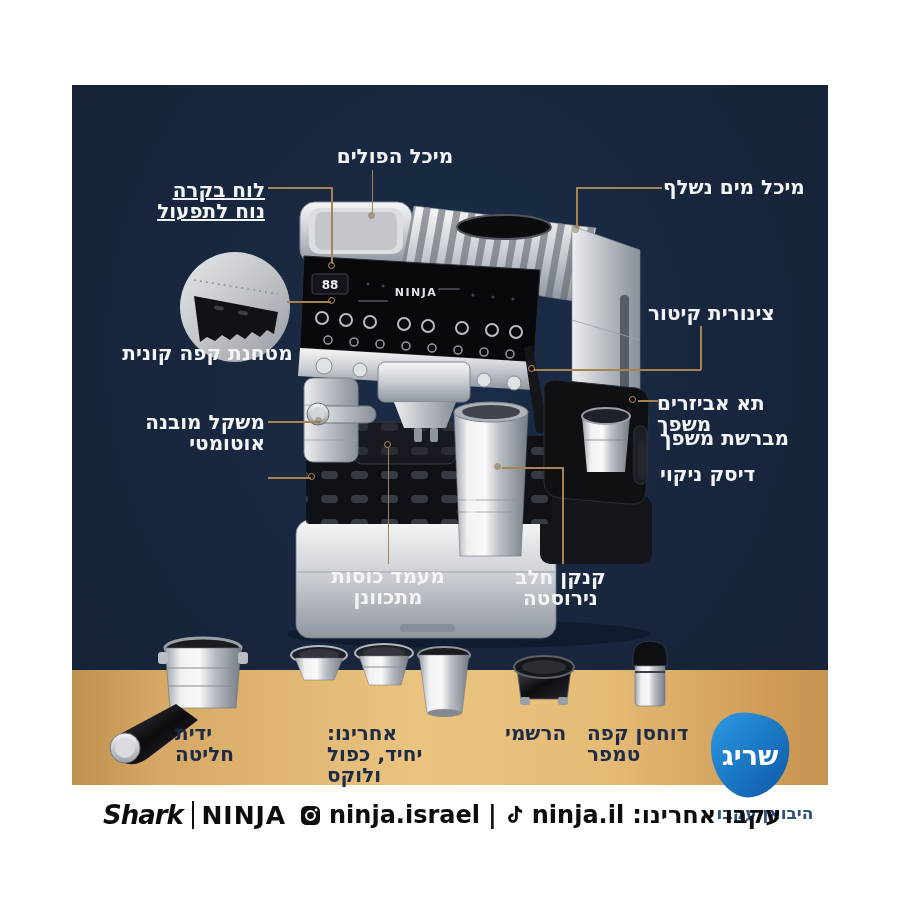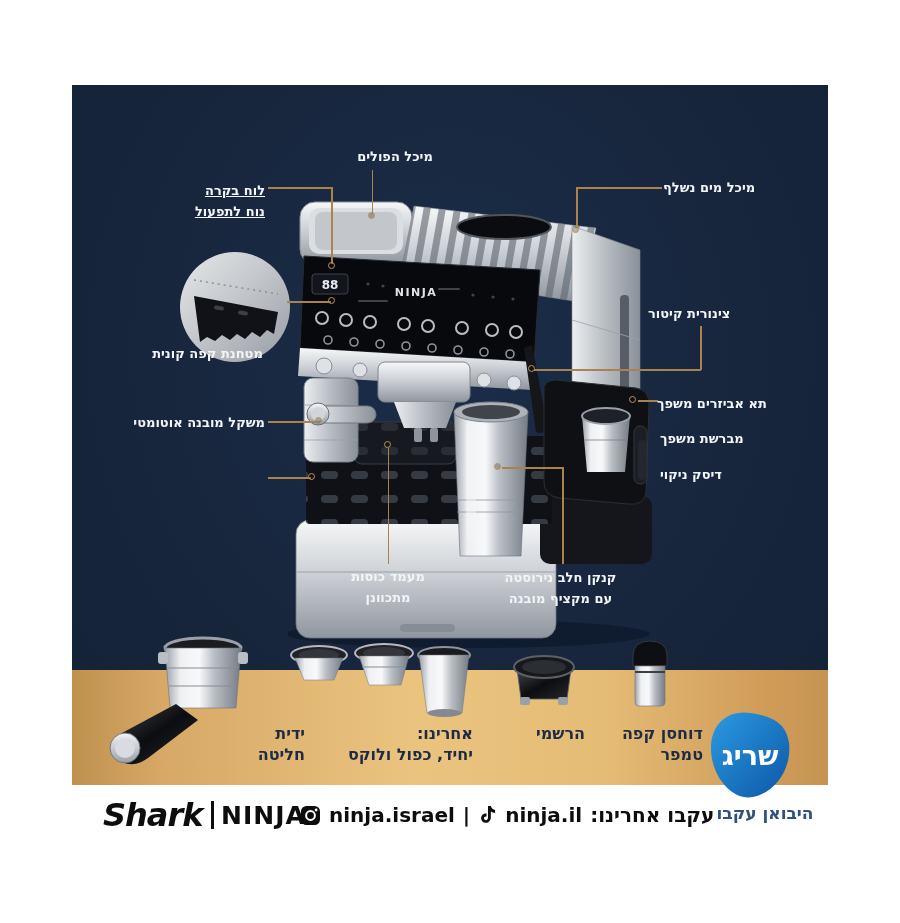--- a/index.html
+++ b/index.html
@@ -6,49 +6,49 @@
   body { width:900px; height:923px; background:#ffffff; font-family:"DejaVu Sans", sans-serif; position:relative; overflow:hidden; }
   .canvas { position:absolute; left:0; top:0; width:900px; height:923px; }
 
   
   .panel { position:absolute; left:72px; top:85px; width:756px; height:700px;
            background: radial-gradient(ellipse at 50% 38%, #1b2d49 0%, #162439 72%, #14213551 100%), #15233a; }
   .gold-band { position:absolute; left:0; top:585px; width:756px; height:115px;
            background: linear-gradient(90deg,#bf914e 0%, #d7a866 12%, #eac47f 45%, #e5bc76 70%, #cf9c58 92%, #c69452 100%); }
 
   
-  .lbl { position:absolute; color:#f2f4f6; font-weight:bold; font-size:13px; line-height:21px; }
+  .lbl { position:absolute; color:#f2f4f6; font-weight:bold; font-size:20px; line-height:21px; }
   .lbl.center { text-align:center; }
   .lbl.right { text-align:right; }
   .lbl.left { text-align:left; }
 
   
   .cl { position:absolute; background:#a8834e; }
   .cl.h { height:1.5px; }
   .cl.v { width:1.5px; }
   .dot { position:absolute; width:7px; height:7px; border:1.5px solid #bb9458; border-radius:50%; background:rgba(10,14,20,0.25); }
 
   
   .inset { position:absolute; left:180px; top:252px; width:110px; height:110px; border-radius:50%;
            background: linear-gradient(135deg,#e6e8ea 0%, #c7cace 42%, #989da4 100%); overflow:hidden; }
 
   
-  .acc-lbl { position:absolute; color:#1d2b47; font-weight:bold; font-size:16px; line-height:21px; text-align:right; }
+  .acc-lbl { position:absolute; color:#1d2b47; font-weight:bold; font-size:20px; line-height:21px; text-align:left; }
 
   
   .tagline { position:absolute; left:690px; top:803px; width:150px; text-align:center;
              color:#2f5180; font-weight:bold; font-size:17px; }
 
   
   .brandrow { position:absolute; left:103px; top:797px; height:36px; display:flex; align-items:center; color:#0d0d0d; }
-  .brand-shark { font-size:32px; font-weight:800; font-style:italic; letter-spacing:-1px; }
+  .brand-shark { font-size:26px; font-weight:800; font-style:italic; letter-spacing:-1px; }
   .brand-bar { width:2.5px; height:28px; background:#0d0d0d; margin:0 7px 0 9px; }
   .brand-ninja { font-size:25px; font-weight:800; letter-spacing:1px; }
   .social { position:absolute; left:300px; top:799px; height:32px; display:flex; align-items:center; gap:8px;
-            color:#0d0d0d; font-size:20px; font-weight:bold; }
+            color:#0d0d0d; font-size:24px; font-weight:bold; }
   .social .sep { font-weight:bold; }
 
   svg { display:block; }
 </style>
 </head>
 <body>
 
 <div class="canvas">
 
   <div class="panel">
@@ -263,21 +263,20 @@
   <div class="lbl right" style="left:85px; top:412px; width:180px;" dir="rtl">משקל מובנה אוטומטי</div>
 
 
   <div class="lbl center" style="left:318px; top:566px; width:140px;" dir="rtl">
     <div>מעמד כוסות</div>
     <div>מתכוונן</div>
   </div>
 
   <div class="lbl center" style="left:478px; top:567px; width:165px;" dir="rtl">
     <div>קנקן חלב נירוסטה</div>
-    <div>עם מקציף מובנה</div>
   </div>
 
   <svg style="position:absolute;left:98px;top:630px;" width="165" height="140" viewBox="0 0 165 140">
     <defs>
       <linearGradient id="aJug" x1="0" y1="0" x2="1" y2="0">
         <stop offset="0" stop-color="#9ba1a8"></stop>
           <stop offset="0.2" stop-color="#eef0f2"></stop>
           <stop offset="0.45" stop-color="#f8f9fa"></stop>
           <stop offset="0.65" stop-color="#b9bec4"></stop>
           <stop offset="1" stop-color="#767c84"></stop>

